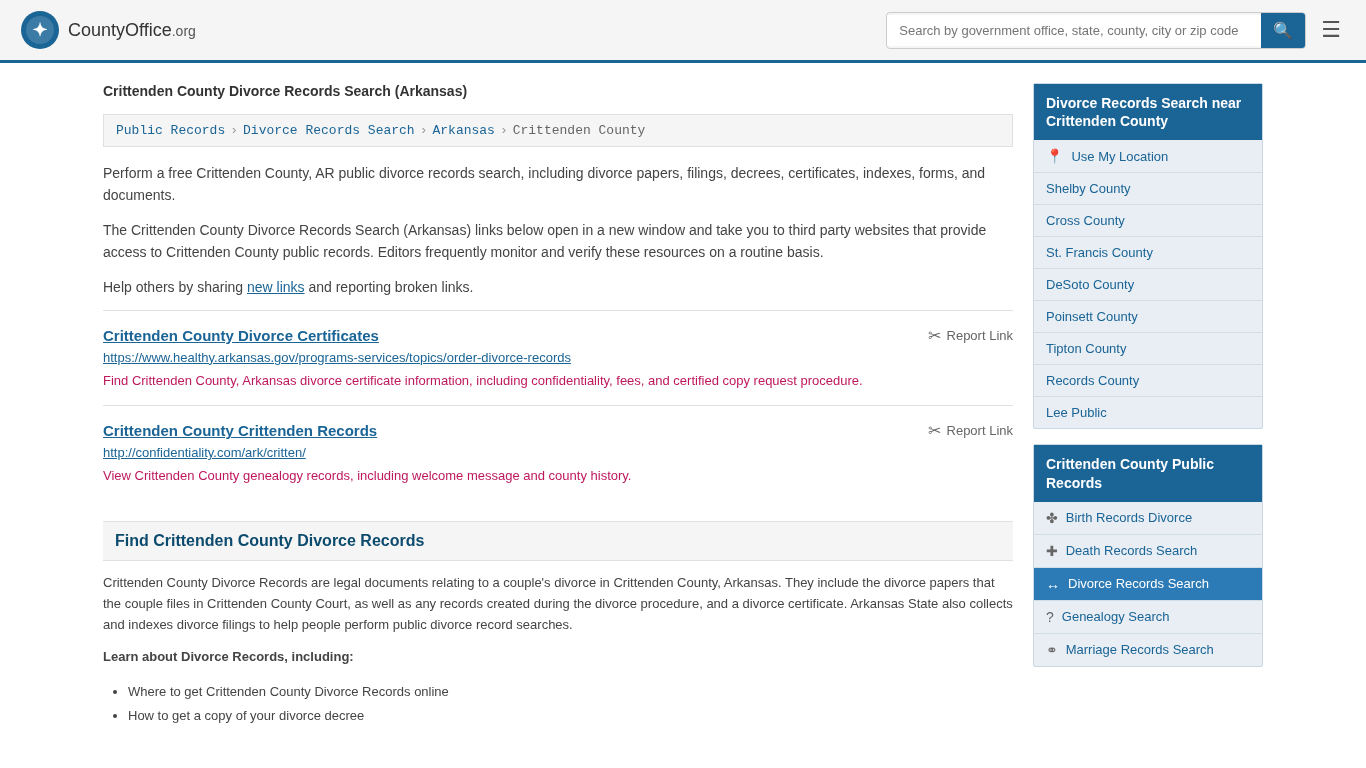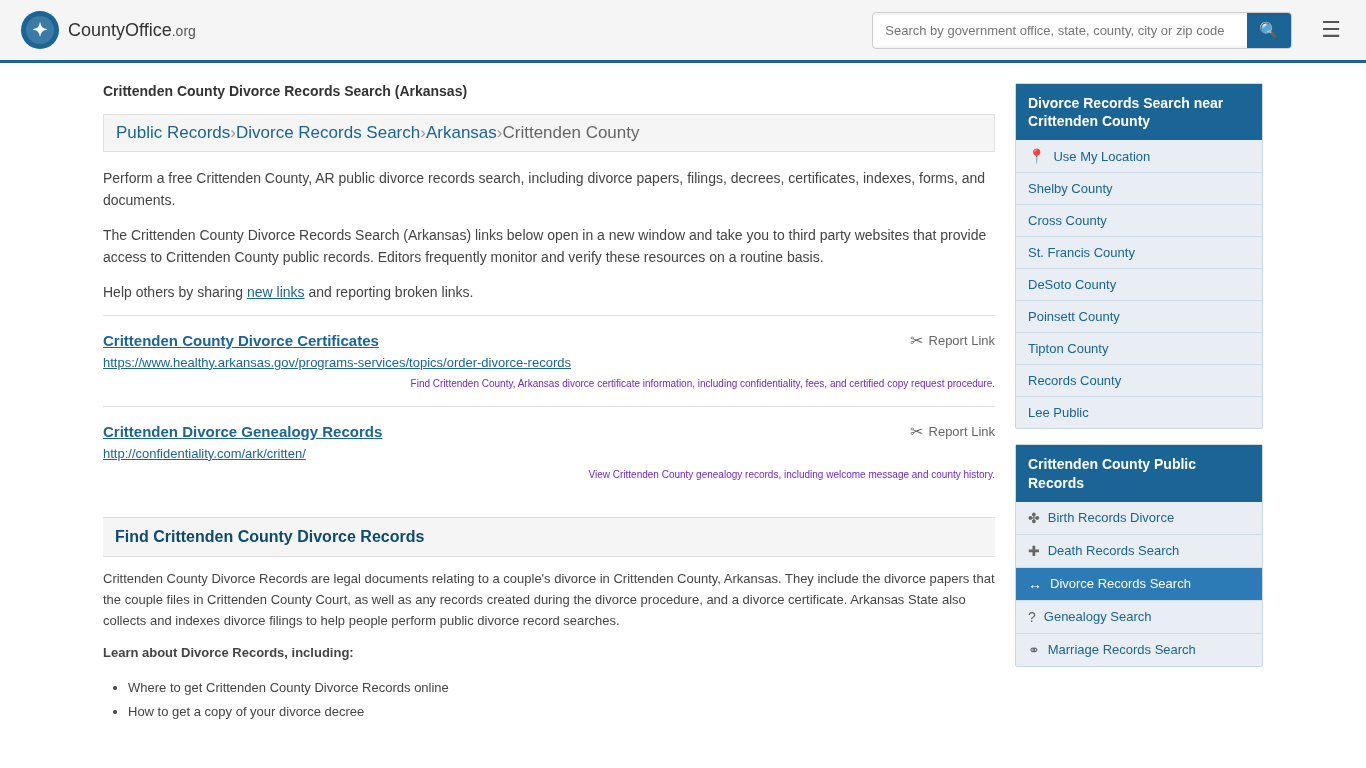--- a/index.html
+++ b/index.html
@@ -28,21 +28,21 @@
       font-weight: bold;
       color: #1a6496;
     }
     .logo-text span {
       color: #333;
       font-weight: normal;
     }
     .header-right {
       display: flex;
       align-items: center;
-      gap: 24px;
+      gap: 10px;
     }
     .search-bar {
       display: flex;
       align-items: center;
       border: 1px solid #ccc;
       border-radius: 4px;
       overflow: hidden;
       width: 420px;
     }
     .search-bar input {
@@ -73,43 +73,45 @@
       max-width: 1200px;
       margin: 0 auto;
       padding: 20px;
       display: flex;
       gap: 20px;
     }
     .main-content {
       flex: 1;
     }
     .sidebar {
-      width: 248px;
+      width: 230px;
       flex-shrink: 0;
     }
 
     
     .page-title {
       font-size: 14px;
       font-weight: bold;
       color: #333;
       margin-bottom: 15px;
     }
 
     
     .breadcrumb {
       background: #f5f5f5;
       border: 1px solid #e0e0e0;
       padding: 8px 12px;
-      font-size: 17px;
+      font-size: 13px;
       color: #666;
       margin-bottom: 15px;
       display: flex;
       align-items: center;
+      gap: 5px;
       flex-wrap: wrap;
+      font-family: Liberation Mono, monospace;
     }
     .breadcrumb a {
       color: #1a6496;
       text-decoration: none;
     }
     .breadcrumb .separator { color: #999; }
 
     
     .description {
       font-size: 14px;
@@ -148,24 +150,23 @@
       font-size: 13px;
       cursor: pointer;
     }
     .record-link-url {
       color: #1a6496;
       font-size: 13px;
       margin-bottom: 6px;
       display: block;
     }
     .record-link-desc {
-      font-size: 10px;
-      color: #6d28d9;
+      font-size: 13px;
+      color: #be185d;
       line-height: 1.5;
-      text-align: right;
     }
 
     
     .section-heading {
       background: #f5f5f5;
       border-top: 1px solid #e0e0e0;
       border-bottom: 1px solid #e0e0e0;
       padding: 10px 12px;
       font-size: 16px;
       font-weight: bold;
@@ -287,21 +288,21 @@
           <span style="font-size:16px;">✂</span>
           <span>Report Link</span>
         </span>
       </div>
       <a class="record-link-url" href="#">https://www.healthy.arkansas.gov/programs-services/topics/order-divorce-records</a>
       <p class="record-link-desc">Find Crittenden County, Arkansas divorce certificate information, including confidentiality, fees, and certified copy request procedure.</p>
     </div>
 
     <div class="record-link-block">
       <div class="record-link-header">
-        <span class="record-link-title">Crittenden Divorce Genealogy Records</span>
+        <span class="record-link-title">Crittenden County Crittenden Records</span>
         <span class="report-link">
           <span style="font-size:16px;">✂</span>
           <span>Report Link</span>
         </span>
       </div>
       <a class="record-link-url" href="#">http://confidentiality.com/ark/critten/</a>
       <p class="record-link-desc">View Crittenden County genealogy records, including welcome message and county history.</p>
     </div>
 
     <div class="section-heading">Find Crittenden County Divorce Records</div>

